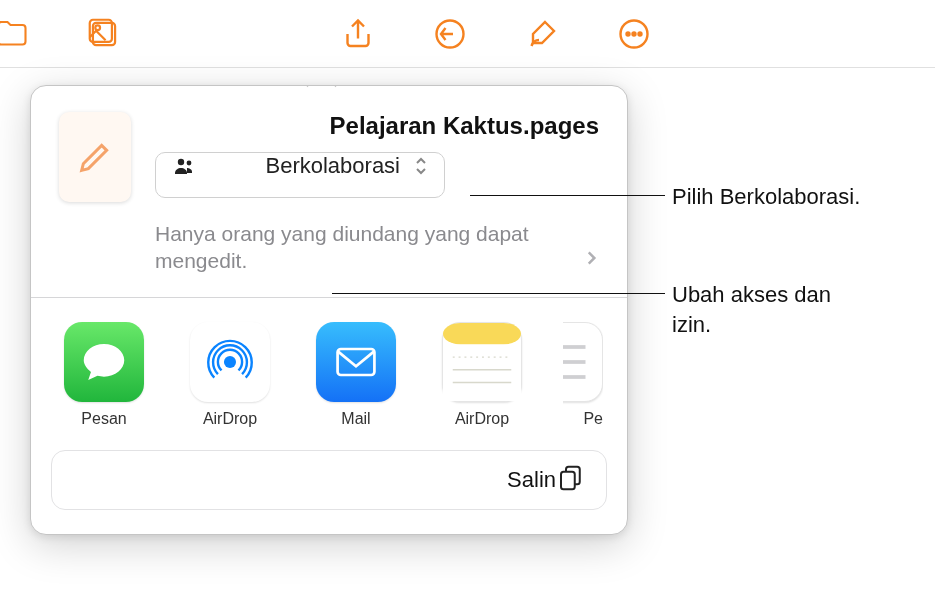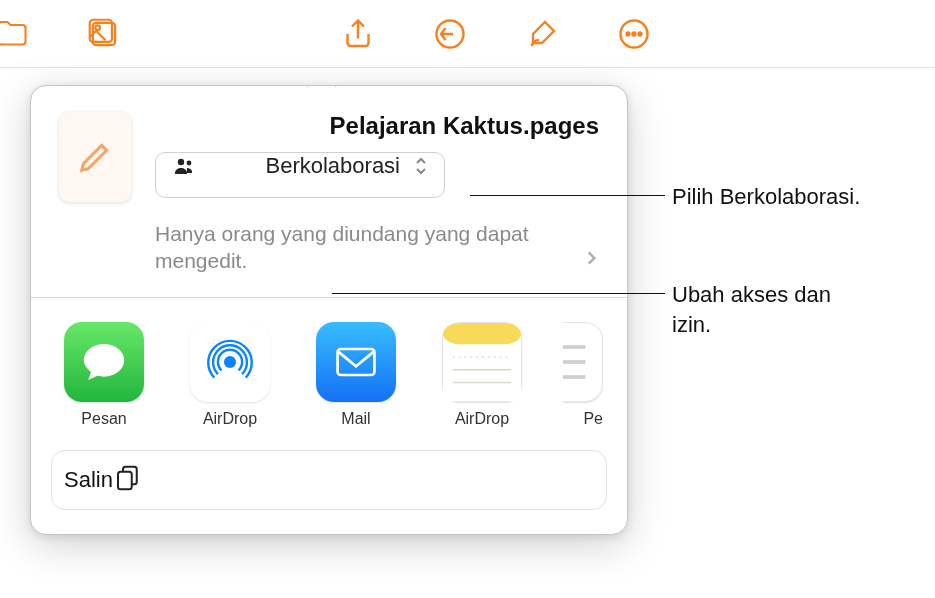--- a/index.html
+++ b/index.html
@@ -153,23 +153,23 @@
     .action-area {
       padding: 0 20px 24px 20px;
     }
     .action-row {
       background:#fff;
       border:0.5px solid #e2e2e4;
       border-radius:14px;
       height:60px;
       display:flex;
       align-items:center;
-      padding:0 12px;
+      padding:0 20px;
       cursor:pointer;
-      justify-content:flex-start;
+      justify-content:flex-end;
     }
     .action-row .a-label {
       font-size:22px;
       color:#111;
     }
 
     .callout {
       position:absolute;
       font-size:22px;
       color:#111;

